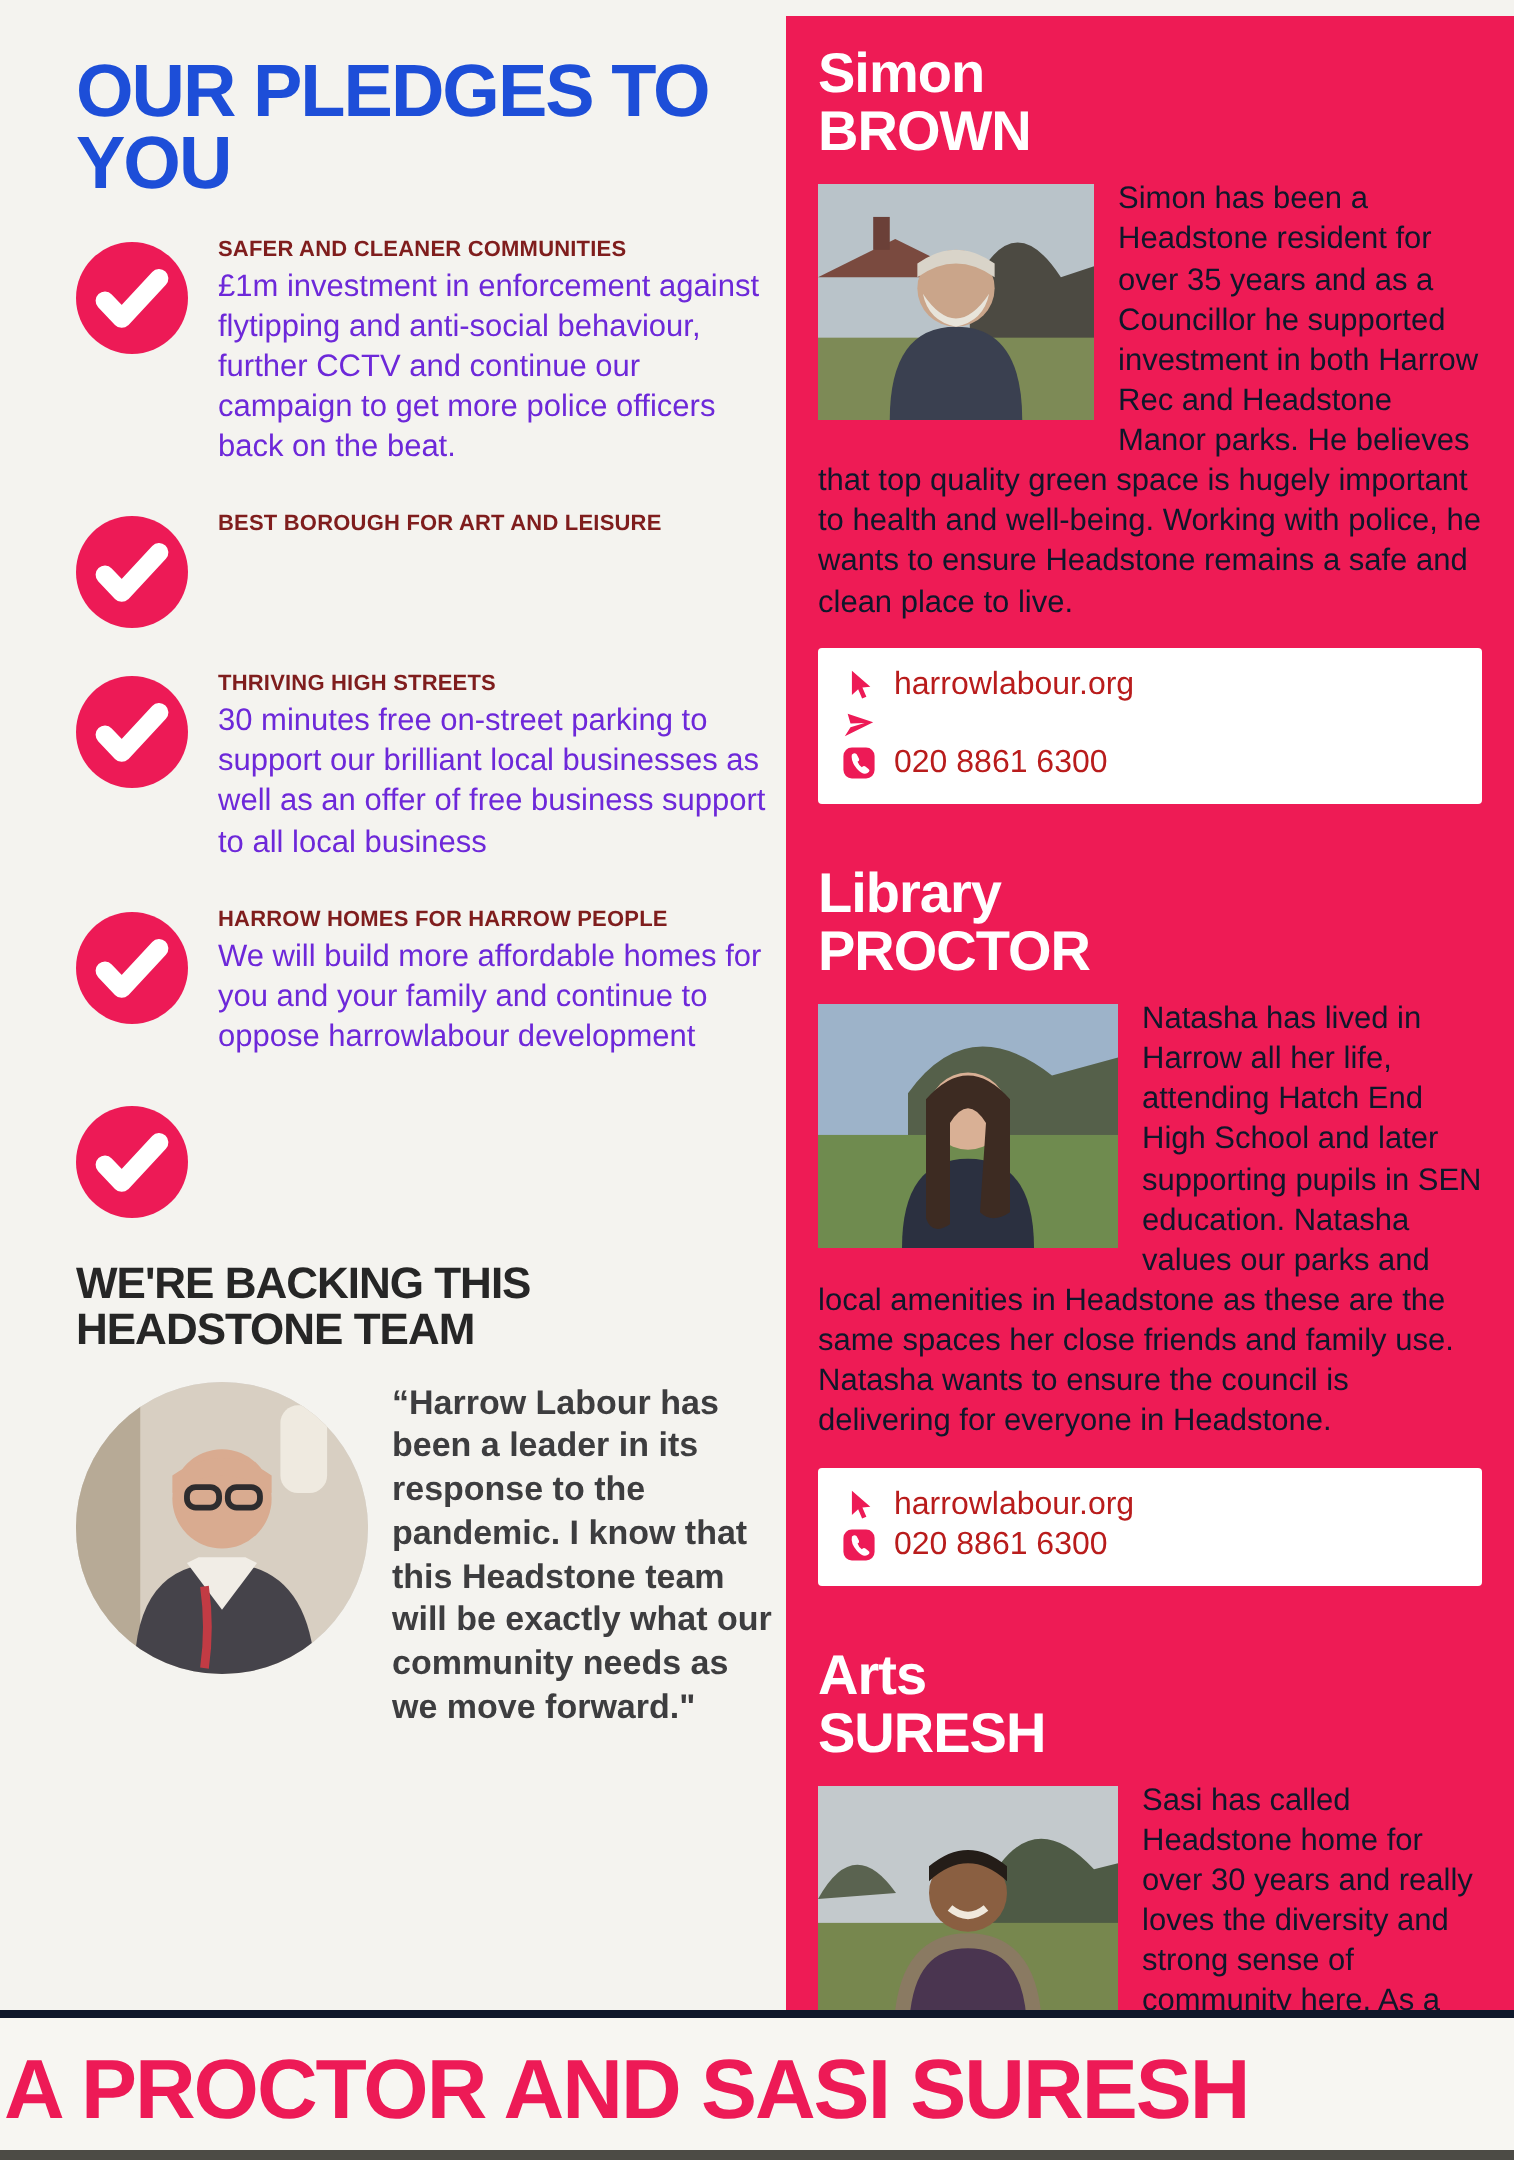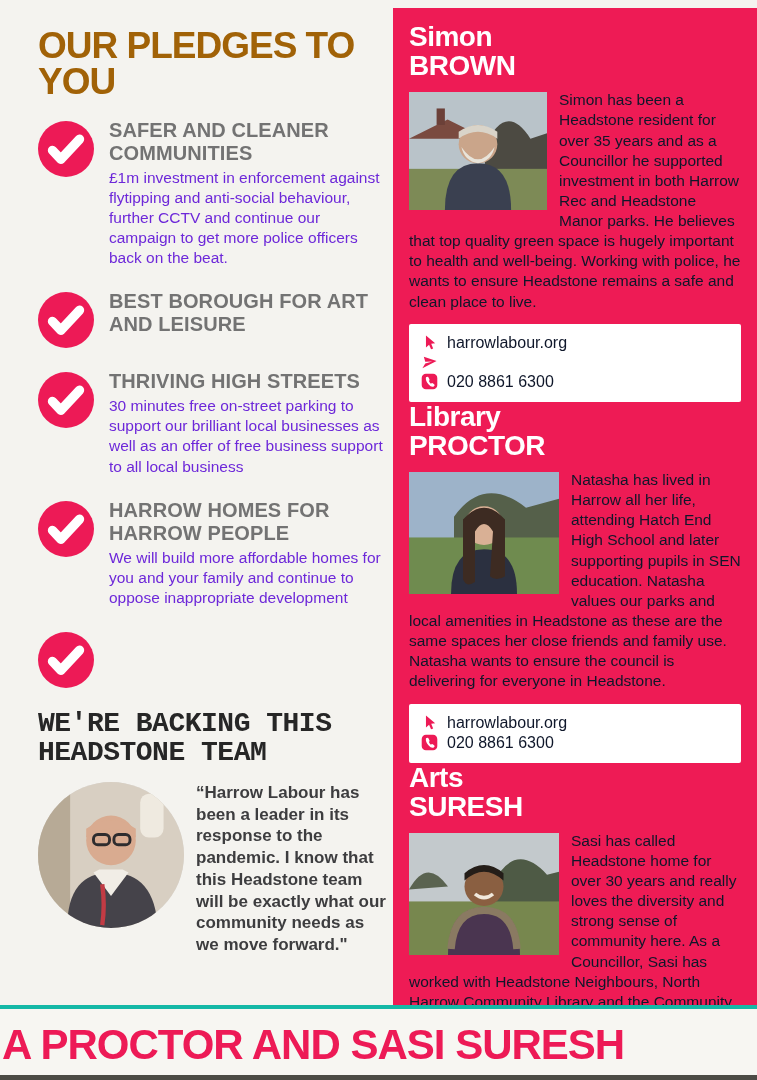--- a/index.html
+++ b/index.html
@@ -9,66 +9,66 @@
     background:#f4f3ef;
     position:relative;
     overflow:hidden;
     color:#55565a;
   }
   .page { position:absolute; inset:0; }
 
   
   .left-col { position:absolute; left:38px; top:28px; width:352px; }
   .pledges-title {
-    color:#a16207; font-weight:bold; font-size:37px; line-height:0.98;
+    color:#1d4ed8; font-weight:bold; font-size:37px; line-height:0.98;
     letter-spacing:-1px; margin-bottom:18px;
   }
   .pledge-item { display:flex; gap:15px; margin-bottom:22px; }
   .check-circle { flex:0 0 56px; width:56px; height:56px; margin-top:2px; }
   .pledge-text { flex:1; }
-  .pledge-title { color:#737373; font-weight:bold; font-size:20px; margin-bottom:3px; letter-spacing:0.1px; }
+  .pledge-title { color:#7f1d1d; font-weight:bold; font-size:11px; margin-bottom:3px; letter-spacing:0.1px; }
   .pledge-body { color:#6d28d9; font-size:15.5px; line-height:1.3; }
 
   .backing-title {
-    color:#262626; font-weight:bold; font-size:28px; line-height:1.03;
-    letter-spacing:-0.5px; margin:20px 0 14px 0;font-family:Liberation Mono, monospace;
+    color:#262626; font-weight:bold; font-size:22px; line-height:1.03;
+    letter-spacing:-0.5px; margin:20px 0 14px 0;
   }
   .quote-row { display:flex; gap:12px; align-items:flex-start; }
   .circle-photo {
     border-radius:50%; overflow:hidden; flex:0 0 auto;
     background:#ddd;
   }
   .circle-photo.lloyd { width:146px; height:146px; }
   .quote-text { font-weight:bold; color:#3d3d3f; font-size:17px; line-height:1.28; }
 
   
   .right-panel {
     position:absolute; left:393px; top:8px; width:364px; height:997px;
     background:#ee1b55; padding:14px 16px 0 16px;
   }
-  .candidate { }
+  .candidate { margin-bottom:30px; }
   .candidate-name { color:#ffffff; font-weight:bold; font-size:28px; line-height:1.04; letter-spacing:-0.5px; margin-bottom:10px; }
   .candidate-bio { color:#0f172a; font-size:15.5px; line-height:1.3; }
   .candidate-photo { float:left; margin:2px 12px 4px 0; background:#9aa; }
   .photo-simon  { width:138px; height:118px; }
   .photo-natasha{ width:150px; height:122px; }
   .photo-sasi   { width:150px; height:122px; }
   .candidate-bio::after { content:""; display:block; clear:both; }
   .contact-box {
     background:#ffffff; margin-top:12px; padding:8px 12px 9px 12px;
     border-radius:2px;
   }
   .contact-row { display:flex; align-items:center; gap:9px; margin:2px 0; }
   .contact-icon { width:17px; height:17px; flex:0 0 auto; }
-  .contact-text { color:#0f172a; font-size:16px; }
+  .contact-text { color:#b91c1c; font-size:16px; }
 
   
   .bottom-banner {
     position:absolute; left:0; right:0; top:1005px; height:75px;
-    background:#f7f6f2; border-top:4px solid #14b8a6;
+    background:#f7f6f2; border-top:4px solid #0f172a;
   }
   .banner-text {
     position:absolute; left:2px; top:12px;
     color:#ed1a56; font-weight:bold; font-size:42px; letter-spacing:-1px;
     white-space:nowrap;
   }
   .scan-edge { position:absolute; left:0; right:0; bottom:0; height:5px; background:#4c4b45; }
 </style>
 </head>
 <body>
@@ -107,21 +107,21 @@
         <div class="pledge-body">30 minutes free on-street parking to support our brilliant local businesses as well as an offer of free business support to all local business</div>
       </div>
     </div>
     <div class="pledge-item">
       <svg class="check-circle" viewBox="0 0 24 24">
           <circle cx="12" cy="12" r="12" fill="#ed1a56"></circle>
           <path d="M6.2 12.6l3.6 3.8 8-8.6" fill="none" stroke="#fff" stroke-width="4" stroke-linecap="round" stroke-linejoin="round"></path>
         </svg>
       <div class="pledge-text">
         <div class="pledge-title">HARROW HOMES FOR HARROW PEOPLE</div>
-        <div class="pledge-body">We will build more affordable homes for you and your family and continue to oppose inappropriate development</div>
+        <div class="pledge-body">We will build more affordable homes for you and your family and continue to oppose harrowlabour development</div>
       </div>
     </div>
     <div class="pledge-item">
       <svg class="check-circle" viewBox="0 0 24 24">
           <circle cx="12" cy="12" r="12" fill="#ed1a56"></circle>
           <path d="M6.2 12.6l3.6 3.8 8-8.6" fill="none" stroke="#fff" stroke-width="4" stroke-linecap="round" stroke-linejoin="round"></path>
         </svg>
     </div>
 
     <div class="backing-title">WE'RE BACKING THIS HEADSTONE TEAM</div>

